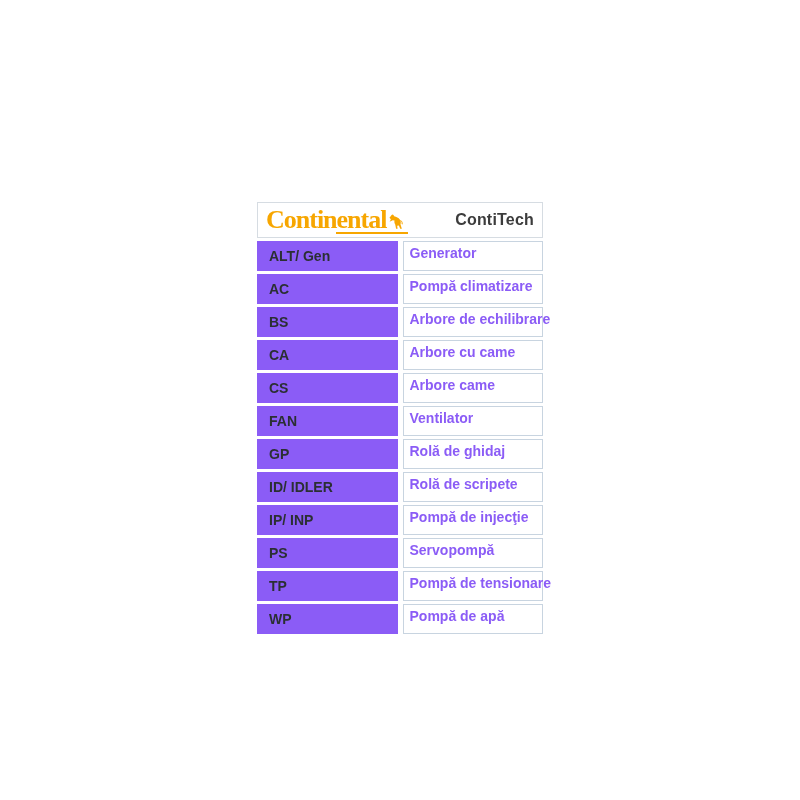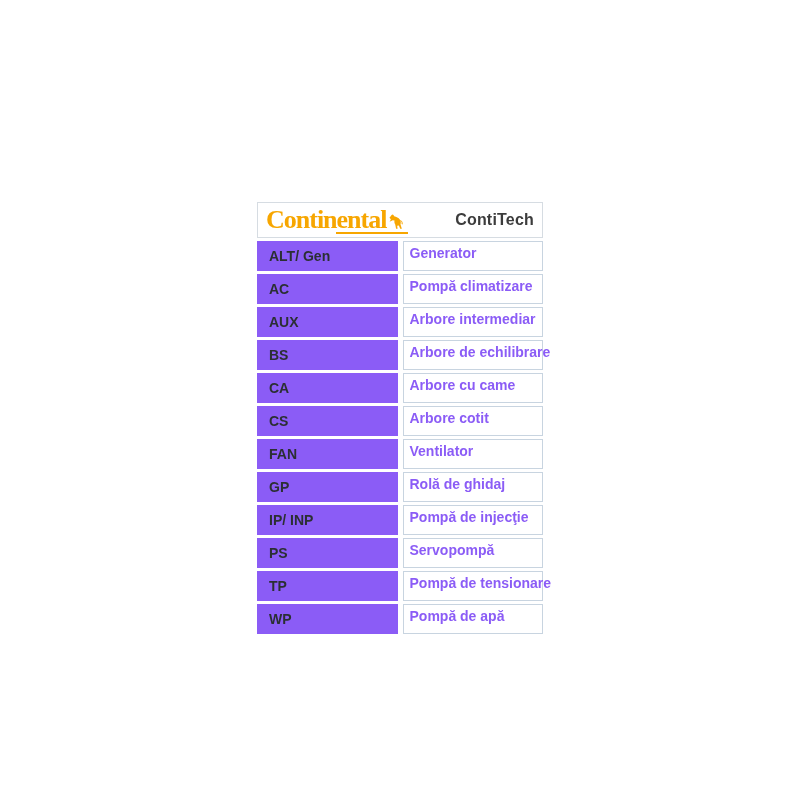--- a/index.html
+++ b/index.html
@@ -130,50 +130,50 @@
   <tr>
     <td class="code">ALT/ Gen</td>
     <td class="desc">Generator</td>
   </tr>
 
   <tr>
     <td class="code">AC</td>
     <td class="desc">Pompă climatizare</td>
   </tr>
 
-  <tr>
-    <td class="code">AUX</td>
-    <td class="desc">Arbore intermediar</td>
-  </tr>
 
   <tr>
     <td class="code">BS</td>
     <td class="desc">Arbore de echilibrare</td>
   </tr>
 
   <tr>
     <td class="code">CA</td>
     <td class="desc">Arbore cu came</td>
   </tr>
 
   <tr>
     <td class="code">CS</td>
-    <td class="desc">Arbore cotit</td>
+    <td class="desc">Arbore came</td>
   </tr>
 
   <tr>
     <td class="code">FAN</td>
     <td class="desc">Ventilator</td>
   </tr>
 
   <tr>
     <td class="code">GP</td>
     <td class="desc">Rolă de ghidaj</td>
   </tr>
 
+  <tr>
+    <td class="code">ID/ IDLER</td>
+    <td class="desc">Rolă de scripete</td>
+  </tr>
 
   <tr>
     <td class="code">IP/ INP</td>
     <td class="desc">Pompă de injecţie</td>
   </tr>
 
 
   <tr>
     <td class="code">PS</td>
     <td class="desc">Servopompă</td>

